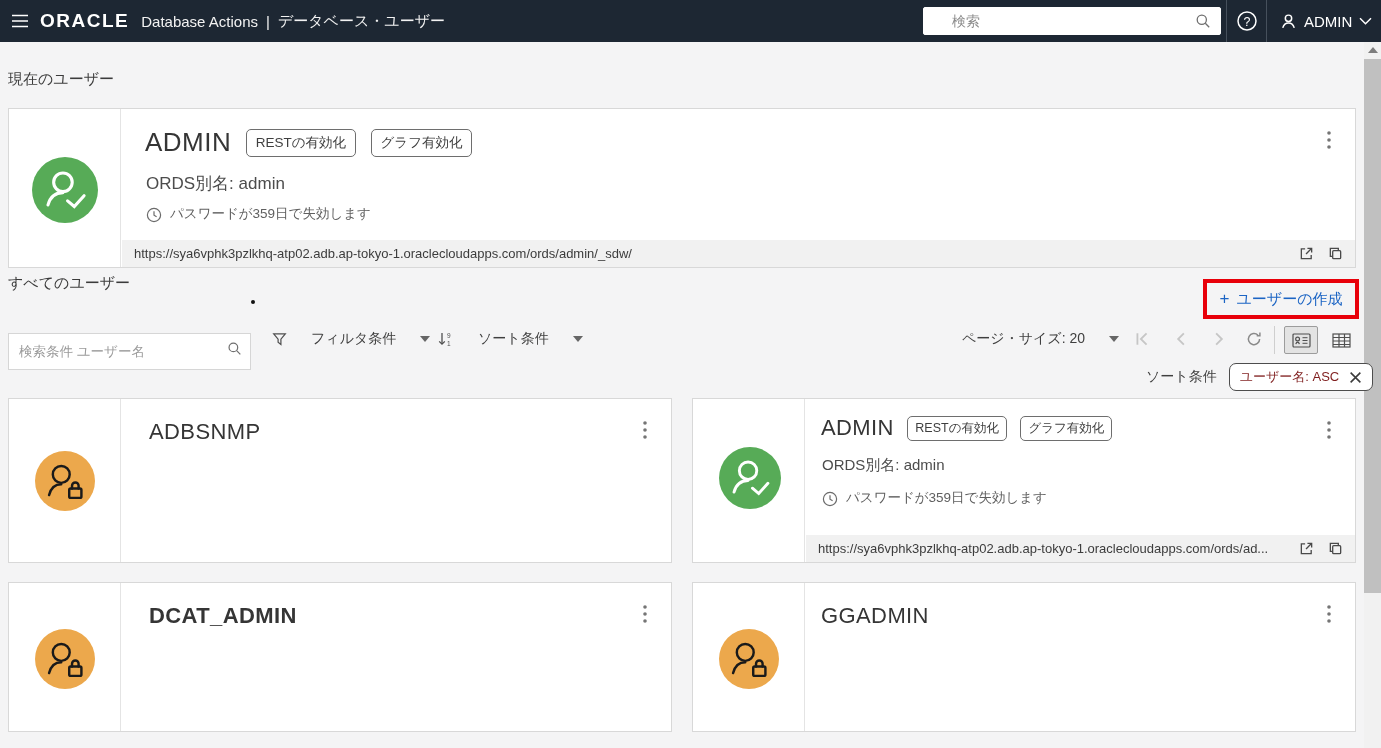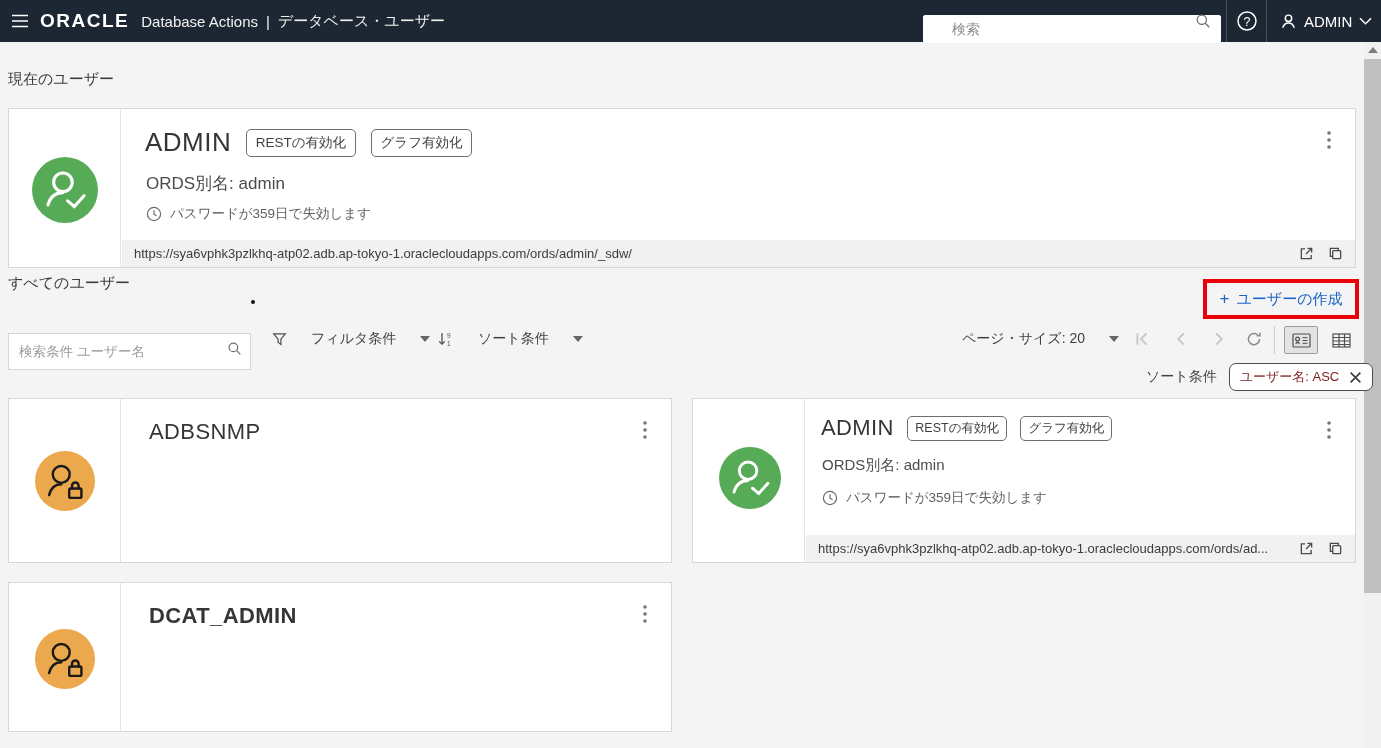--- a/index.html
+++ b/index.html
@@ -6,21 +6,21 @@
   html,body { width:1381px; height:748px; }
   body { font-family:"Liberation Sans","DejaVu Sans",sans-serif; }
   .page { position:relative; width:1381px; height:748px; background:#f4f4f5; overflow:hidden; }
 
   
   .header { position:absolute; top:0; left:0; width:1381px; height:42px; background:#1d2733; color:#fff; display:flex; align-items:center; }
   .hamburger { width:40px; height:42px; display:flex; align-items:center; justify-content:center; cursor:pointer; }
   .brand { font-size:19px; font-weight:bold; letter-spacing:1.5px; margin-right:12px; }
   .hdr-title { font-size:15px; color:#f2f2f2; display:flex; gap:8px; align-items:center; white-space:nowrap; }
   .hdr-search { position:absolute; left:923px; top:7px; width:298px; height:28px; }
-  .hdr-search input { width:100%; height:100%; border:1px solid #fff; border-radius:2px; background:#fff; font-size:14px; padding:0 34px 0 28px; color:#6d28d9; font-family:inherit;margin-top:8px; }
+  .hdr-search input { width:100%; height:100%; border:1px solid #fff; border-radius:2px; background:#fff; font-size:14px; padding:0 34px 0 28px; color:#6d28d9; font-family:inherit; }
   .hdr-search input::placeholder { color:#8b8b8b; }
   .hdr-search .mag { position:absolute; right:10px; top:6px; color:#6f6f6f; }
   .hdr-div { position:absolute; top:0; width:1px; height:42px; background:#46505c; }
   .hdr-help { position:absolute; left:1228px; top:0; width:38px; height:42px; display:flex; align-items:center; justify-content:center; cursor:pointer; }
   .hdr-user { position:absolute; left:1270px; top:0; height:42px; display:flex; align-items:center; gap:7px; cursor:pointer; padding:0 10px; font-size:15px; }
 
   
   .scrollbar { position:absolute; right:0; top:42px; width:17px; height:706px; background:#f1f1f1; }
   .scroll-up { position:absolute; top:5px; left:4px; width:0; height:0; border-left:5px solid transparent; border-right:5px solid transparent; border-bottom:6px solid #7d7d7d; }
   .scroll-thumb { position:absolute; top:17px; left:0; width:17px; height:534px; background:#c0c0c0; }
@@ -29,21 +29,21 @@
   .sec-title { position:absolute; left:8px; font-size:15px; color:#3b3b3b; }
 
   
   .card { position:absolute; background:#fff; border:1px solid #d8d8d8; }
   .avatar-col { position:absolute; left:0; top:0; bottom:0; width:112px; border-right:1px solid #e4e4e4; background:#fff; }
   .avatar { position:absolute; border-radius:50%; }
   .kebab { position:absolute; right:20px; top:20px; cursor:pointer; padding:2px 4px; }
   .card-title { font-size:26px; color:#353535; letter-spacing:0.5px; display:inline-block; vertical-align:middle; }
   .badge { display:inline-block; border:1px solid #6e6e6e; border-radius:5px; padding:4px 9px; font-size:13.5px; color:#3f3f3f; margin-left:10px; vertical-align:middle; background:#fff; }
   .ords { font-size:17px; color:#4c4c4c; }
-  .pwd-row { display:flex; align-items:center; gap:8px; color:#5f5f5f; font-size:13.5px; }
+  .pwd-row { display:flex; align-items:flex-end; gap:8px; color:#5f5f5f; font-size:13.5px; }
   .url-bar { position:absolute; left:113px; right:0; bottom:0; height:27px; background:#f1f1f1; display:flex; align-items:center; }
   .url-text { flex:1; font-size:13px; color:#3c3c3c; padding-left:12px; white-space:nowrap; overflow:hidden; }
   .url-icons { display:flex; gap:14px; padding:0 12px; color:#4a4a4a; }
   .url-icons span { cursor:pointer; display:flex; }
 
   
   .annotation { position:absolute; left:1203px; top:279px; width:156px; height:40px; border:4px solid #e8000a; }
   .create-btn { position:absolute; left:0; top:0; right:0; bottom:0; display:flex; align-items:center; justify-content:center; gap:7px; color:#1b64c4; font-size:15px; cursor:pointer; background:#f4f4f5; }
 
   
@@ -388,14 +388,39 @@
     </div>
     <div class="kebab">
       <svg width="4" height="18" viewBox="0 0 4 18" fill="#757575">
           <circle cx="2" cy="2" r="1.8"></circle>
           <circle cx="2" cy="9" r="1.8"></circle>
           <circle cx="2" cy="16" r="1.8"></circle>
         </svg>
     </div>
   </div>
 
+  <div class="card" style="left:692px; top:582px; width:664px; height:150px;">
+    <div class="avatar-col">
+      <span class="avatar" style="left:26px; top:46px;">
+        <svg width="60" height="60" viewBox="0 0 64 64">
+            <circle cx="32" cy="32" r="32" fill="#eca84c"></circle>
+            <g fill="none" stroke="#1a1a1a" stroke-width="2.6" stroke-linecap="round">
+              <circle cx="28" cy="25" r="9"></circle>
+              <path d="M15 47c2-7.5 6.5-11.5 13-11.5"></path>
+              <rect x="36.5" y="40" width="13" height="10" rx="1.5"></rect>
+              <path d="M39.5 40v-3a3.5 3.5 0 017 0v3"></path>
+            </g>
+          </svg>
+      </span>
+    </div>
+    <div style="position:absolute; left:128px; top:20px;">
+      <span class="g-title">GGADMIN</span>
+    </div>
+    <div class="kebab">
+      <svg width="4" height="18" viewBox="0 0 4 18" fill="#757575">
+          <circle cx="2" cy="2" r="1.8"></circle>
+          <circle cx="2" cy="9" r="1.8"></circle>
+          <circle cx="2" cy="16" r="1.8"></circle>
+        </svg>
+    </div>
+  </div>
 
 </div>
 
 </body></html>

